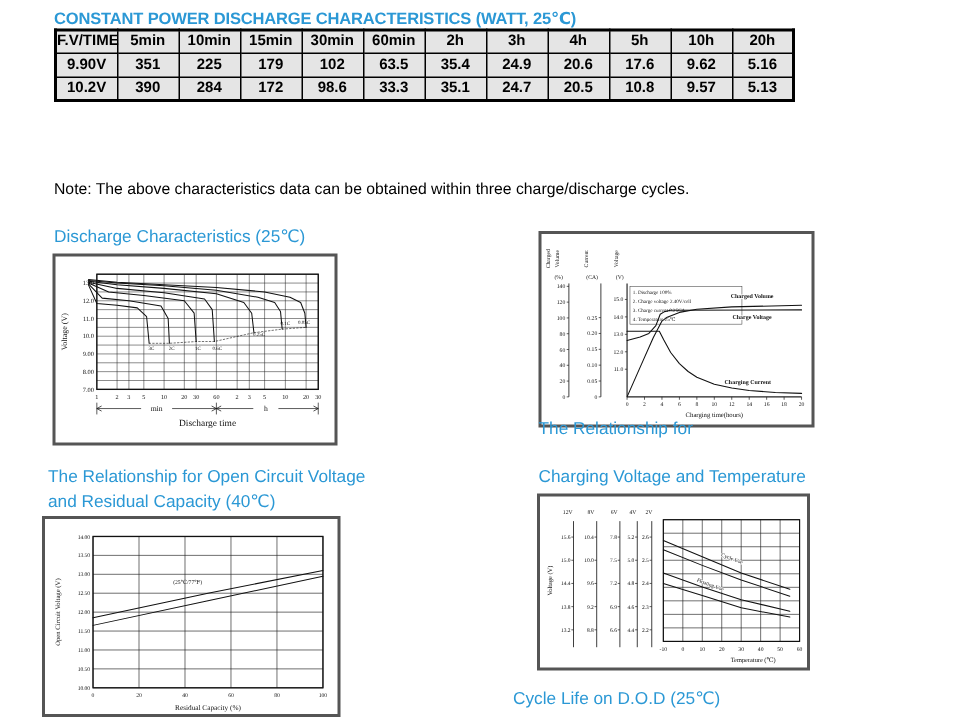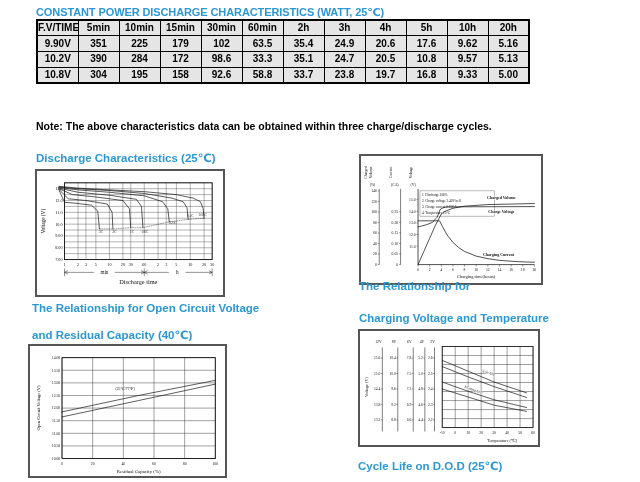--- a/index.html
+++ b/index.html
@@ -2,22 +2,22 @@
 <html><head>
 <meta charset="utf-8">
 <style>
   *{margin:0;padding:0;box-sizing:border-box}
   html,body{width:640px;height:482px;background:#fff;overflow:hidden}
   body{position:relative;font-family:"Liberation Sans","DejaVu Sans",sans-serif;color:#000;
        --accent:#2b98d5}
   .main-title{position:absolute;left:36px;top:6px;font-size:11px;font-weight:bold;color:var(--accent);letter-spacing:-.1px;white-space:nowrap}
   table.power{position:absolute;left:36px;top:19px;width:494px;border-collapse:collapse;table-layout:fixed;border:2px solid #000;background:#e5e5e5}
   table.power th,table.power td{border:1px solid #000;font-size:10px;font-weight:bold;text-align:center;height:15.7px;padding:0;line-height:1}
-  .note{position:absolute;left:36px;top:120px;font-size:10.5px;font-weight:700;white-space:nowrap}
-  .sec-title{position:absolute;font-size:11.5px;font-weight:bold;color:var(--accent);white-space:nowrap;line-height:16px}
+  .note{position:absolute;left:36px;top:120px;font-size:10.5px;font-weight:400;white-space:nowrap}
+  .sec-title{position:absolute;font-size:11.5px;font-weight:normal;color:var(--accent);white-space:nowrap;line-height:16px}
   .chart-box{position:absolute;border:2px solid #555;background:#fff}
   .chart-box svg{display:block;width:100%;height:100%}
   svg text{font-family:"Liberation Serif","DejaVu Serif",serif;fill:#111}
 </style>
 </head>
 <body style="--accent: #2b98d5;">
 
 <div class="main-title">CONSTANT POWER DISCHARGE CHARACTERISTICS (WATT, 25℃)</div>
 
 <table class="power">
@@ -58,34 +58,20 @@
         <td>284</td>
         <td>172</td>
         <td>98.6</td>
         <td>33.3</td>
         <td>35.1</td>
         <td>24.7</td>
         <td>20.5</td>
         <td>10.8</td>
         <td>9.57</td>
         <td>5.13</td>
-      </tr>
-      <tr>
-        <td>10.8V</td>
-        <td>304</td>
-        <td>195</td>
-        <td>158</td>
-        <td>92.6</td>
-        <td>58.8</td>
-        <td>33.7</td>
-        <td>23.8</td>
-        <td>19.7</td>
-        <td>16.8</td>
-        <td>9.33</td>
-        <td>5.00</td>
       </tr>
     </tbody>
 </table>
 
 <div class="note">Note: The above characteristics data can be obtained within three charge/discharge cycles.</div>
 
 <div class="sec-title" style="left:36px;top:150px">Discharge Characteristics (25℃)</div>
 <div class="chart-box" style="left:35px;top:169px;width:190px;height:128px">
   <svg id="svg-discharge" viewBox="0 0 189 126">
       <line x1="28" y1="90" x2="178" y2="90" stroke="#222" stroke-width="0.35"></line>
@@ -354,21 +340,21 @@
       <text x="124.28571428571428" y="106.5" font-size="3.9" text-anchor="middle">20</text>
       <text x="137.71428571428572" y="106.5" font-size="3.9" text-anchor="middle">30</text>
       <text x="151.14285714285714" y="106.5" font-size="3.9" text-anchor="middle">40</text>
       <text x="164.57142857142856" y="106.5" font-size="3.9" text-anchor="middle">50</text>
       <text x="178" y="106.5" font-size="3.9" text-anchor="middle">60</text>
       <text x="146" y="114.5" font-size="4.4" text-anchor="middle">Temperature (℃)</text>
       <text x="7" y="58" font-size="4.4" text-anchor="middle" transform="rotate(-90 7 58)">Voltage (V)</text>
     </svg>
 </div>
 
-<div class="sec-title" style="left:32px;top:300px">The Relationship for Open Circuit Voltage</div>
+<div class="sec-title" style="left:32px;top:310px">The Relationship for Open Circuit Voltage</div>
 <div class="sec-title" style="left:32px;top:327px">and Residual Capacity (40℃)</div>
 <div class="chart-box" style="left:28px;top:344px;width:199px;height:134px">
   <svg id="svg-ocv" viewBox="0 0 199 134">
       <line x1="32" y1="12" x2="190" y2="12" stroke="#222" stroke-width="0.45"></line>
       <line x1="32" y1="25" x2="190" y2="25" stroke="#222" stroke-width="0.45"></line>
       <line x1="32" y1="38" x2="190" y2="38" stroke="#222" stroke-width="0.45"></line>
       <line x1="32" y1="51" x2="190" y2="51" stroke="#222" stroke-width="0.45"></line>
       <line x1="32" y1="64" x2="190" y2="64" stroke="#222" stroke-width="0.45"></line>
       <line x1="32" y1="77" x2="190" y2="77" stroke="#222" stroke-width="0.45"></line>
       <line x1="32" y1="90" x2="190" y2="90" stroke="#222" stroke-width="0.45"></line>
@@ -397,13 +383,13 @@
       <text x="158.4" y="122.5" font-size="3.9" text-anchor="middle">80</text>
       <text x="190" y="122.5" font-size="3.9" text-anchor="middle">100</text>
       <text x="111" y="131" font-size="5" text-anchor="middle">Residual Capacity (%)</text>
       <text x="9" y="64" font-size="4.6" text-anchor="middle" transform="rotate(-90 9 64)">Open Circuit Voltage (V)</text>
       <text x="97" y="45" font-size="3.9" text-anchor="middle">(25℃/77℉)</text>
       <polyline points="32,67.9 111,51 190,35.400000000000006" fill="none" stroke="#111" stroke-width="0.7" stroke-linejoin="round" stroke-linecap="round"></polyline>
       <polyline points="32,73.1 111,56.19999999999998 190,39.30000000000002" fill="none" stroke="#111" stroke-width="0.7" stroke-linejoin="round" stroke-linecap="round"></polyline>
     </svg>
 </div>
 
-<div class="sec-title" style="left:358px;top:458px">Cycle Life on D.O.D (25℃)</div>
+<div class="sec-title" style="left:342px;top:458px">Cycle Life on D.O.D (25℃)</div>
 
 </body></html>

